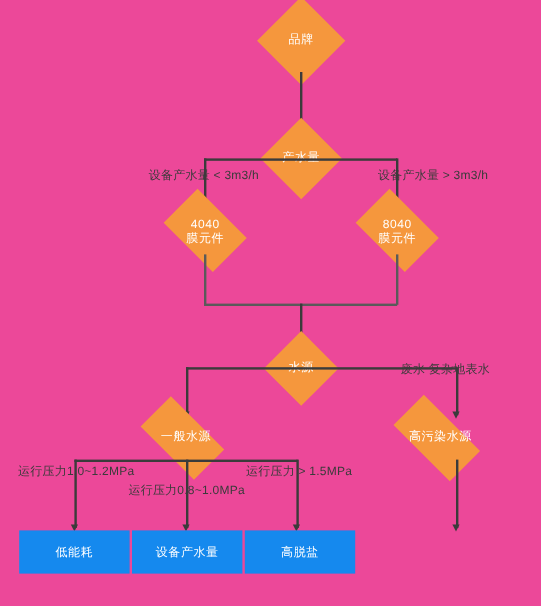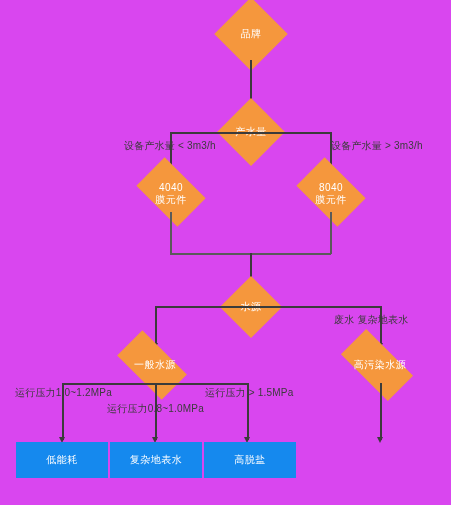--- a/index.html
+++ b/index.html
@@ -7,21 +7,21 @@
     padding: 0;
     background: #ffffff;
   }
   body {
     font-family: "Liberation Sans", "DejaVu Sans", sans-serif;
   }
   #canvas {
     position: relative;
     width: 451px;
     height: 505px;
-    background: #d946ef;
+    background: #ec4899;
     overflow: hidden;
   }
   
   .diamond {
     position: absolute;
     background: #F5973D;
     transform: rotate(45deg);
     display: block;
   }
   .diamond-wrap {
@@ -99,21 +99,21 @@
     <div class="diamond-label">产水量</div>
   </div>
 
   <div class="edge-line edge-h" style="left:170px; top:132px; width:161px; height:1.5px;"></div>
   <div class="edge-line edge-v" style="left:170px; top:132px; width:1.5px; height:38px;"></div>
   <div class="edge-line edge-v" style="left:330px; top:132px; width:1.5px; height:38px;"></div>
   <div class="arrow-down" style="left:167px; top:167px;"></div>
   <div class="arrow-down" style="left:327px; top:167px;"></div>
 
   <div class="edge-label" style="left:124px; top:139px;">设备产水量 &lt; 3m3/h</div>
-  <div class="edge-label" style="left:331px; top:139px;text-align:right;">设备产水量 &gt; 3m3/h</div>
+  <div class="edge-label" style="left:315px; top:139px;text-align:right;">设备产水量 &gt; 3m3/h</div>
 
   <div class="diamond-wrap" style="left:124px; top:172px; width:94px; height:55px;">
     <div class="diamond" style="left:27px; top:0px; width:40px; height:40px;
                 transform:rotate(45deg) scale(1.45,1.0); transform-origin:center;"></div>
     <div class="diamond-label" style="top:-6px;">4040
 膜元件</div>
   </div>
 
   <div class="diamond-wrap" style="left:284px; top:172px; width:94px; height:55px;">
     <div class="diamond" style="left:27px; top:0px; width:40px; height:40px;
@@ -132,29 +132,29 @@
     <div class="diamond" style="left:17px; top:0px; width:44px; height:44px;"></div>
     <div class="diamond-label">水源</div>
   </div>
 
   <div class="edge-line edge-h" style="left:155px; top:306px; width:226px; height:1.5px;"></div>
   <div class="edge-line edge-v" style="left:155px; top:306px; width:1.5px; height:40px;"></div>
   <div class="edge-line edge-v" style="left:380px; top:306px; width:1.5px; height:40px;"></div>
   <div class="arrow-down" style="left:152px; top:343px;"></div>
   <div class="arrow-down" style="left:377px; top:343px;"></div>
 
-  <div class="edge-label" style="left:334px; top:313px;text-align:center;">废水   复杂地表水</div>
+  <div class="edge-label" style="left:334px; top:301px;text-align:center;">废水   复杂地表水</div>
 
   <div class="diamond-wrap" style="left:108px; top:348px; width:94px; height:48px;">
     <div class="diamond" style="left:27px; top:0px; width:34px; height:34px;
                 transform:rotate(45deg) scale(1.85,1.05); transform-origin:center;"></div>
     <div class="diamond-label" style="height:34px;">一般水源</div>
   </div>
 
-  <div class="diamond-wrap" style="left:333px; top:348px; width:94px; height:48px;">
+  <div class="diamond-wrap" style="left:320px; top:348px; width:94px; height:48px;">
     <div class="diamond" style="left:27px; top:0px; width:34px; height:34px;
                 transform:rotate(45deg) scale(1.95,1.05); transform-origin:center;"></div>
     <div class="diamond-label" style="height:34px;">高污染水源</div>
   </div>
 
   <div class="edge-line edge-h" style="left:62px; top:383px; width:186px; height:1.5px;"></div>
   <div class="edge-line edge-v" style="left:62px; top:383px; width:1.5px; height:57px;"></div>
   <div class="edge-line edge-v" style="left:155px; top:383px; width:1.5px; height:57px;"></div>
   <div class="edge-line edge-v" style="left:247px; top:383px; width:1.5px; height:57px;"></div>
   <div class="arrow-down" style="left:59px; top:437px;"></div>
@@ -163,18 +163,18 @@
 
   <div class="edge-label" style="left:15px; top:386px;">运行压力1.0~1.2MPa</div>
   <div class="edge-label" style="left:107px; top:402px;">运行压力0.8~1.0MPa</div>
   <div class="edge-label" style="left:205px; top:386px;">运行压力 &gt; 1.5MPa</div>
 
   <div class="edge-line edge-v" style="left:380px; top:383px; width:1.5px; height:57px;"></div>
   <div class="arrow-down" style="left:377px; top:437px;"></div>
 
   <div class="rect" style="left:16px; top:442px; width:92px; height:36px;">低能耗</div>
 
-  <div class="rect" style="left:110px; top:442px; width:92px; height:36px;">复杂地表水</div>
+  <div class="rect" style="left:110px; top:442px; width:92px; height:36px;">设备产水量</div>
 
   <div class="rect" style="left:204px; top:442px; width:92px; height:36px;">高脱盐</div>
 
 
 </div>
 
 </body></html>

